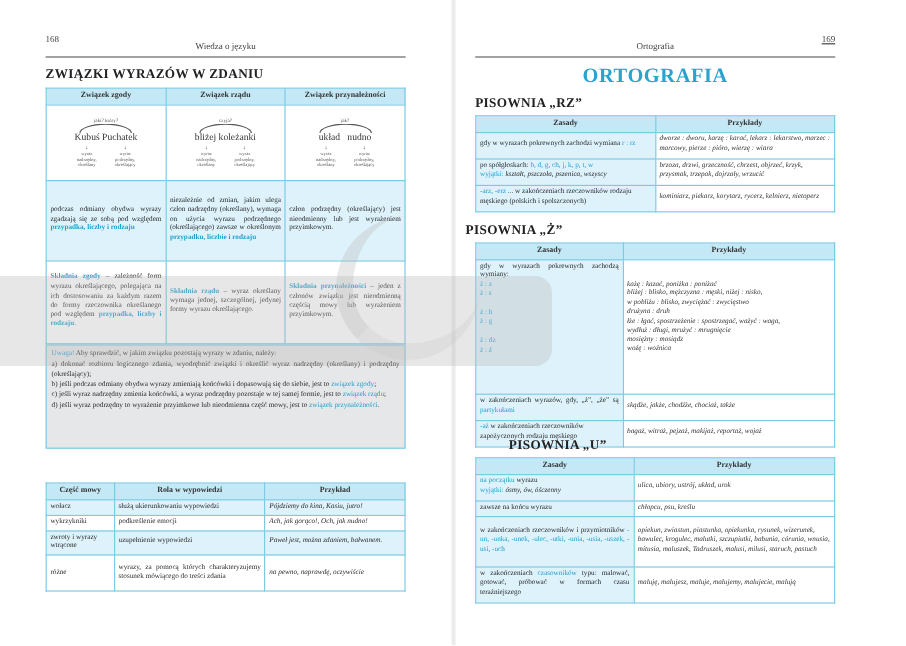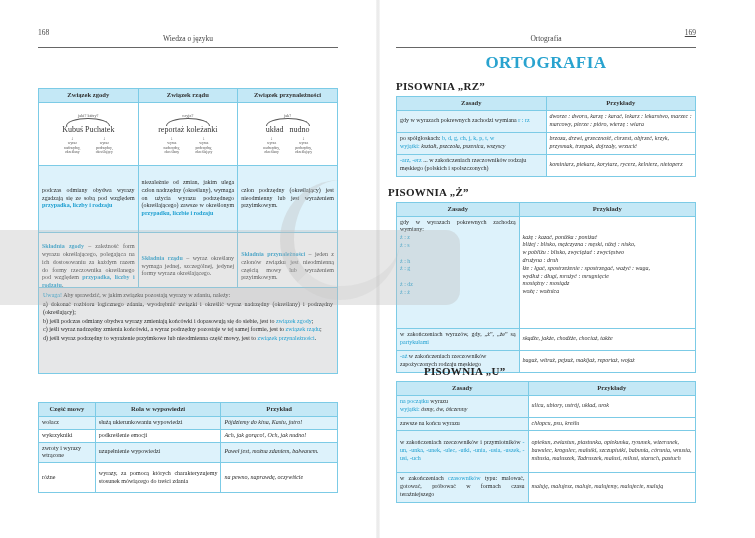--- a/index.html
+++ b/index.html
@@ -47,22 +47,23 @@
 </head>
 <body>
 
 <div class="page left">
   <div class="runhead">
     <span class="pnum">168</span>
     <span class="rtitle">Wiedza o języku</span>
   </div>
   <div class="rule"></div>
 
-
-  <table style="left:38px; top:73px; width:300px;margin-top:15px;">
+  <h2 class="sec" style="left:38px; top:56px;">ZWIĄZKI WYRAZÓW W ZDANIU</h2>
+
+  <table style="left:38px; top:73px; width:300px;">
     <colgroup>
         <col style="width:33.3%">
         <col style="width:33.3%">
         <col style="width:33.4%">
       </colgroup>
     <tbody>
         <tr>
       <th>Związek zgody</th>
       <th>Związek rządu</th>
       <th>Związek przynależności</th>
@@ -73,21 +74,21 @@
         <div class="arc"></div>
         <div class="words"><span>Kubuś</span> <span>Puchatek</span></div>
         <div class="subs">
           <div><span class="arr">↓</span><span>wyraz nadrzędny, określany</span></div>
           <div><span class="arr">↓</span><span>wyraz podrzędny, określający</span></div>
         </div>
       </td>
       <td class="white diag">
         <div class="q">czyja?</div>
         <div class="arc"></div>
-        <div class="words"><span>reportaż</span> <span>koleżanki</span></div>
+        <div class="words"><span>bliżej</span> <span>koleżanki</span></div>
         <div class="subs">
           <div><span class="arr">↓</span><span>wyraz nadrzędny, określany</span></div>
           <div><span class="arr">↓</span><span>wyraz podrzędny, określający</span></div>
         </div>
       </td>
       <td class="white diag">
         <div class="q">jak?</div>
         <div class="arc"></div>
         <div class="words"><span>układ</span> &nbsp; <span>nudno</span></div>
         <div class="subs">

